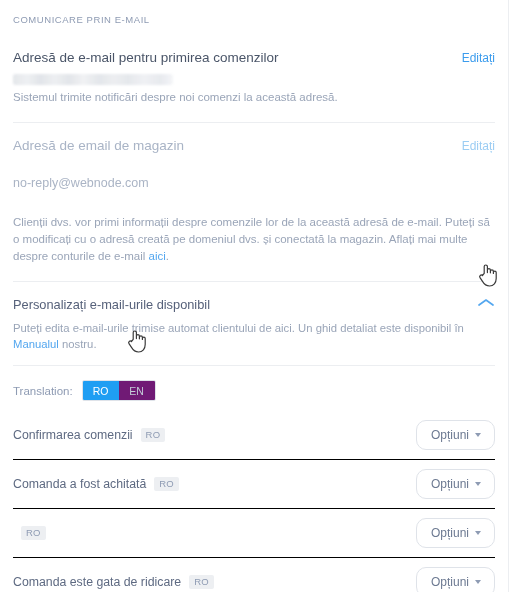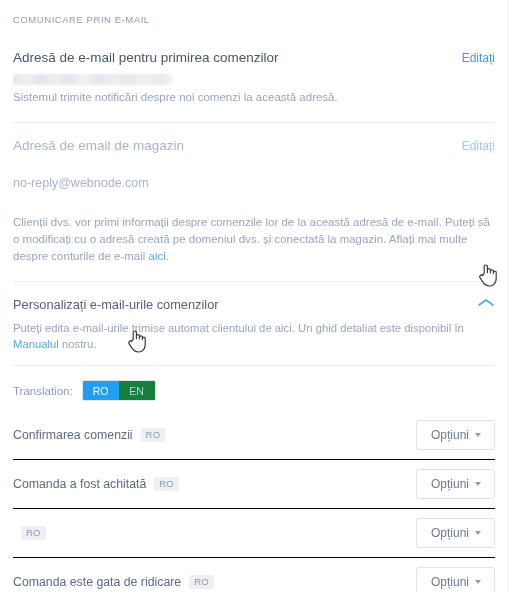--- a/index.html
+++ b/index.html
@@ -165,21 +165,21 @@
     height: 19px;
   }
   .seg-item {
     min-width: 24px;
     padding: 0 6px;
     font-size: 10.5px;
     display: flex;
     align-items: center;
     justify-content: center;
     color: #c4ccd8;
-    background: #15803d;
+    background: #701a75;
     cursor: pointer;
     user-select: none;
   }
   .seg-item.active {
     background: #1f9ef3;
     color: #ffffff;
   }
 
   
   .tpl-list {
@@ -211,21 +211,21 @@
     padding: 2px 5px 2.5px 5px;
     line-height: 1;
     letter-spacing: 0.2px;
   }
 
   .options-btn {
     display: inline-flex;
     align-items: center;
     gap: 6px;
     border: 1px solid #dfe3e9;
-    border-radius: 3px;
+    border-radius: 10px;
     background: #ffffff;
     color: #6d7a92;
     font-size: 12px;
     font-family: "Liberation Sans", sans-serif;
     padding: 7px 13px 7px 14px;
     cursor: pointer;
     min-width: 68px;
     justify-content: center;
   }
   .caret {
@@ -270,21 +270,21 @@
       <div class="block-title muted">Adresă de email de magazin</div>
       <a class="edit-link muted">Editați</a>
     </div>
     <div class="value-text">no-reply@webnode.com</div>
     <div class="help-text tight"><span>Clienții dvs. vor primi informații despre comenzile lor de la această adresă de e-mail. Puteți să o modificați cu o adresă creată pe domeniul dvs. și conectată la magazin. Aflați mai multe despre conturile de e-mail </span><a>aici</a><span>.</span></div>
   </div>
 
   <div class="hrule inset"></div>
 
   <div class="panel-head">
-    <div class="panel-title">Personalizați e-mail-urile comenzilor</div>
+    <div class="panel-title">Personalizați e-mail-urile disponibil</div>
     <div class="panel-sub"><span>Puteți edita e-mail-urile trimise automat clientului de aici. Un ghid detaliat este disponibil în </span><a>Manualul</a><span> nostru.</span></div>
     <div class="chevron-btn">
       <svg width="18" height="12" viewBox="0 0 18 12" aria-hidden="true">
         <path d="M2 8 L9 3 L16 8" fill="none" stroke="#54a7ef" stroke-width="1.7" stroke-linecap="round" stroke-linejoin="round"></path>
       </svg>
     </div>
   </div>
   <div class="panel-head-spacer"></div>
 
   <div class="hrule inset"></div>

